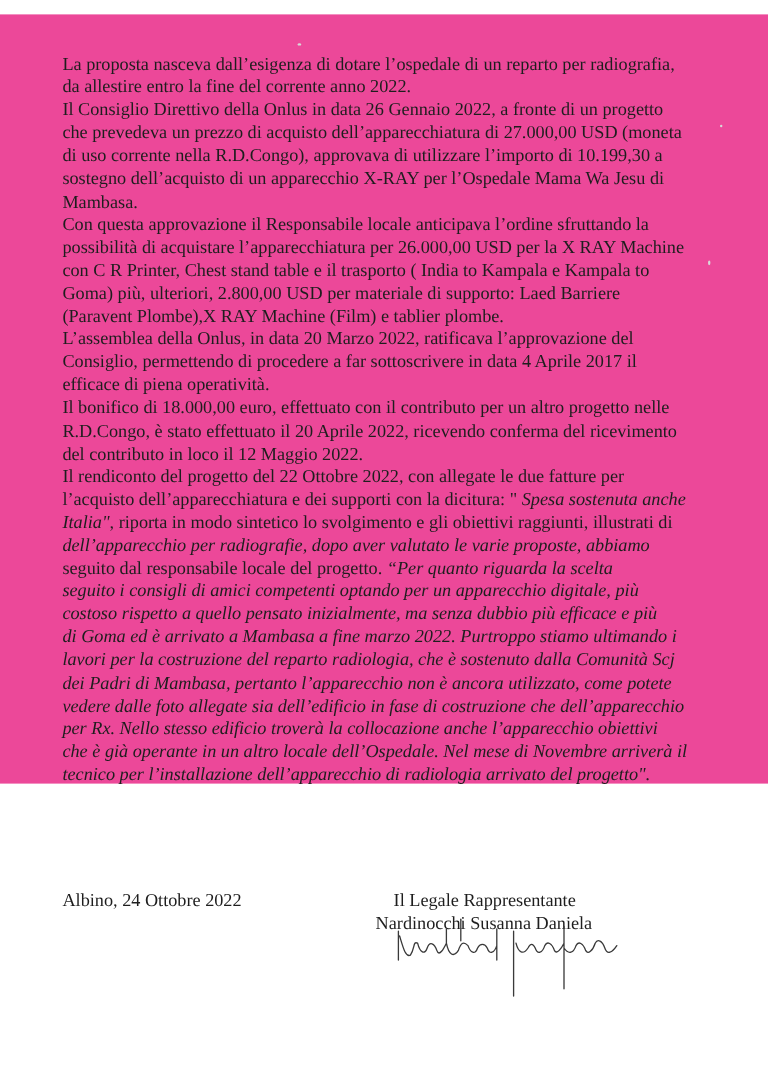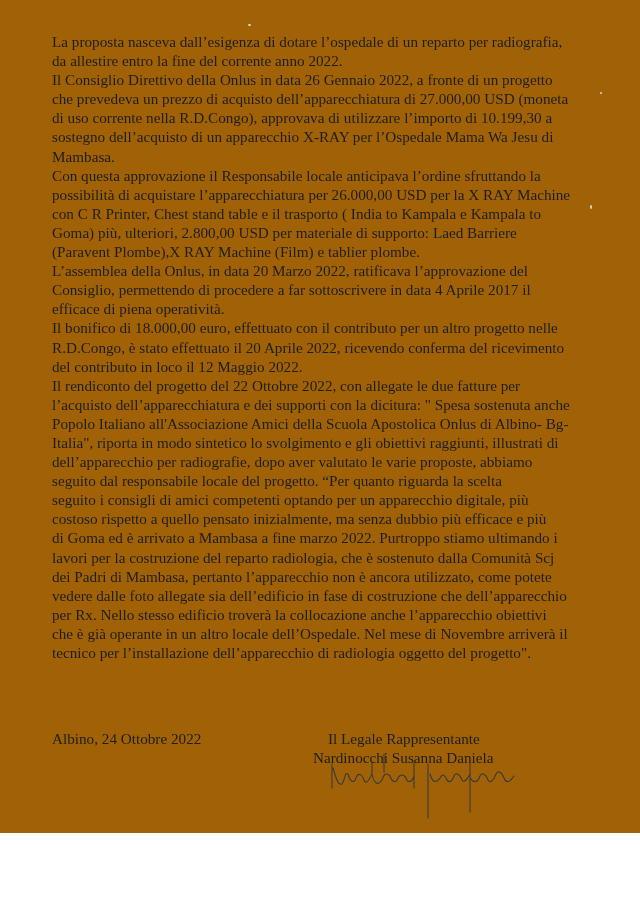--- a/index.html
+++ b/index.html
@@ -1,27 +1,27 @@
 <!DOCTYPE html>
 <html><head>
   <meta charset="utf-8">
   <style>
     html, body { margin: 0; padding: 0; background: #ffffff; }
     body { width: 640px; height: 905px; position: relative; overflow: hidden; }
     .page {
-      position: absolute; left: 0; top: 0; width: 640px; height: 833px;
-      background: #a16207;
+      position: absolute; left: 0; top: 12px; width: 640px; height: 641px;
+      background: #ec4899;
     }
     .text {
       position: absolute; left: 52px; top: 32px; width: 580px;
       font-family: "Liberation Serif", "DejaVu Serif", serif;
       font-size: 15.2px; line-height: 19.1px; color: #1e1e1e;
     }
     .line { white-space: nowrap; display: block; height: 19.1px; }
-    .it { }
+    .it { font-style: italic; }
     .sig-block {
       position: absolute; left: 0; top: 0;
       font-family: "Liberation Serif", "DejaVu Serif", serif;
       font-size: 15.2px; line-height: 19.1px; color: #1e1e1e;
     }
     .date { position: absolute; left: 52px; top: 729px; white-space: nowrap; text-align: center; }
     .role { position: absolute; left: 328px; top: 729px; white-space: nowrap; }
     .name { position: absolute; left: 313px; top: 748px; white-space: nowrap; }
     .signature { position: absolute; left: 320px; top: 748px; width: 200px; height: 80px; }
     .speck { position: absolute; border-radius: 50%; background: #d8d8d8; }
@@ -48,33 +48,32 @@
       <span class="line"><span>Goma) più, ulteriori, 2.800,00 USD per materiale di supporto: Laed Barriere</span></span>
       <span class="line"><span>(Paravent Plombe),X RAY Machine (Film) e tablier plombe.</span></span>
       <span class="line"><span>L’assemblea della Onlus, in data 20 Marzo 2022, ratificava l’approvazione del</span></span>
       <span class="line"><span>Consiglio, permettendo di procedere a far sottoscrivere in data 4 Aprile 2017 il</span></span>
       <span class="line"><span>efficace di piena operatività.</span></span>
       <span class="line"><span>Il bonifico di 18.000,00 euro, effettuato con il contributo per un altro progetto nelle</span></span>
       <span class="line"><span>R.D.Congo,  è stato effettuato il 20 Aprile 2022, ricevendo conferma del ricevimento</span></span>
       <span class="line"><span>del contributo in loco il 12 Maggio 2022.</span></span>
       <span class="line"><span>Il rendiconto del progetto del 22 Ottobre 2022, con allegate le due fatture per</span></span>
       <span class="line"><span>l’acquisto dell’apparecchiatura e dei supporti con la dicitura: " </span><span class="it">Spesa sostenuta anche</span></span>
-      <span class="line"><span class="it">Popolo Italiano all'Associazione Amici della Scuola Apostolica Onlus di Albino- Bg-</span></span>
       <span class="line"><span class="it">Italia"</span><span>, riporta in modo sintetico lo svolgimento e gli obiettivi raggiunti, illustrati di</span></span>
       <span class="line"><span class="it">dell’apparecchio per radiografie, dopo aver valutato le varie proposte, abbiamo</span></span>
       <span class="line"><span>seguito dal responsabile locale del progetto.  </span><span class="it">“Per quanto riguarda la scelta</span></span>
       <span class="line"><span class="it">seguito i consigli di amici competenti optando per un apparecchio digitale, più</span></span>
       <span class="line"><span class="it">costoso rispetto a quello pensato inizialmente, ma senza dubbio più efficace e più</span></span>
       <span class="line"><span class="it">di Goma ed è arrivato a Mambasa a fine marzo 2022. Purtroppo stiamo ultimando i</span></span>
       <span class="line"><span class="it">lavori per la costruzione del reparto radiologia, che è sostenuto dalla Comunità Scj</span></span>
       <span class="line"><span class="it">dei Padri di Mambasa, pertanto l’apparecchio non è ancora utilizzato, come potete</span></span>
       <span class="line"><span class="it">vedere dalle foto allegate sia dell’edificio in fase di costruzione che dell’apparecchio</span></span>
       <span class="line"><span class="it">per Rx. Nello stesso edificio troverà la collocazione anche l’apparecchio obiettivi</span></span>
       <span class="line"><span class="it">che è già operante in un altro locale dell’Ospedale. Nel mese di Novembre arriverà il</span></span>
-      <span class="line"><span class="it">tecnico per l’installazione dell’apparecchio di radiologia oggetto del progetto".</span></span>
+      <span class="line"><span class="it">tecnico per l’installazione dell’apparecchio di radiologia arrivato del progetto".</span></span>
     </div>
 
   <div class="sig-block">
     <span class="date">Albino, 24 Ottobre 2022</span>
     <span class="role">Il Legale Rappresentante</span>
     <span class="name">Nardinocchi Susanna Daniela</span>
     <svg class="signature" viewBox="0 0 200 80">
       <g fill="none" stroke="#3a3a3a" stroke-width="1.1" stroke-linecap="round" stroke-linejoin="round">
         <path d="M12 16 L12 40 M13 20 C16 30 18 38 22 36 C26 30 24 24 28 26 C30 34 34 36 36 30 C38 24 42 26 44 32 C46 38 50 30 52 26 L52 14 M52 26 C54 36 58 38 62 32 C64 26 66 24 70 28 C72 34 76 36 78 30 C80 26 84 26 86 30 C88 36 92 34 94 28 L94 14 M94 28 L94 40"></path>
         <path d="M108 16 L108 70 M110 26 C112 34 116 36 120 30 C122 26 124 26 126 30 C128 36 132 34 134 28 C136 24 140 26 142 32 C144 36 148 30 150 26 L150 12 M150 26 L150 64 M150 30 C154 36 158 34 160 28 C162 24 166 26 168 32 C170 36 174 32 176 26 C178 22 182 24 184 30 C186 36 190 34 194 28"></path>

